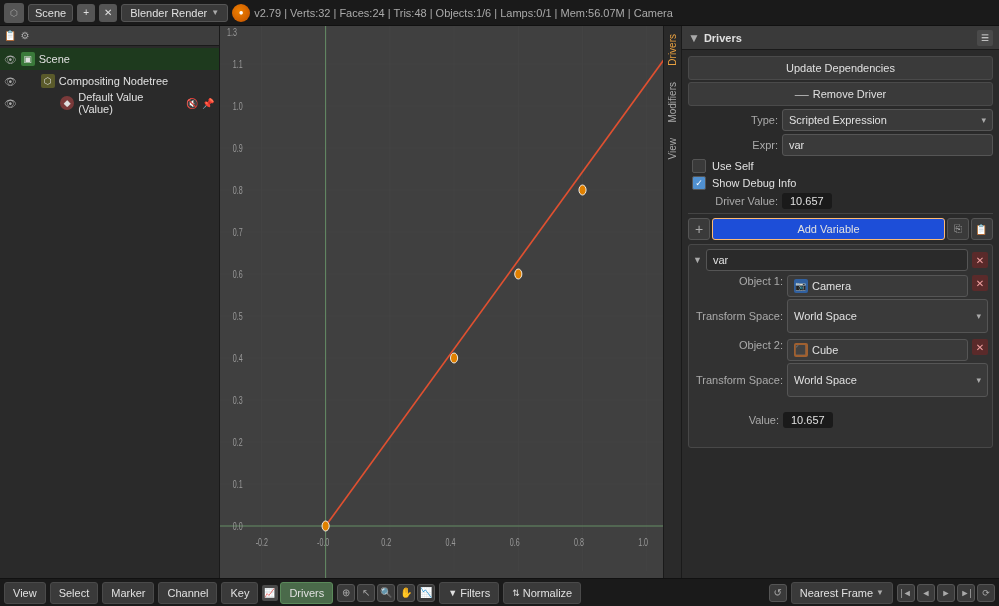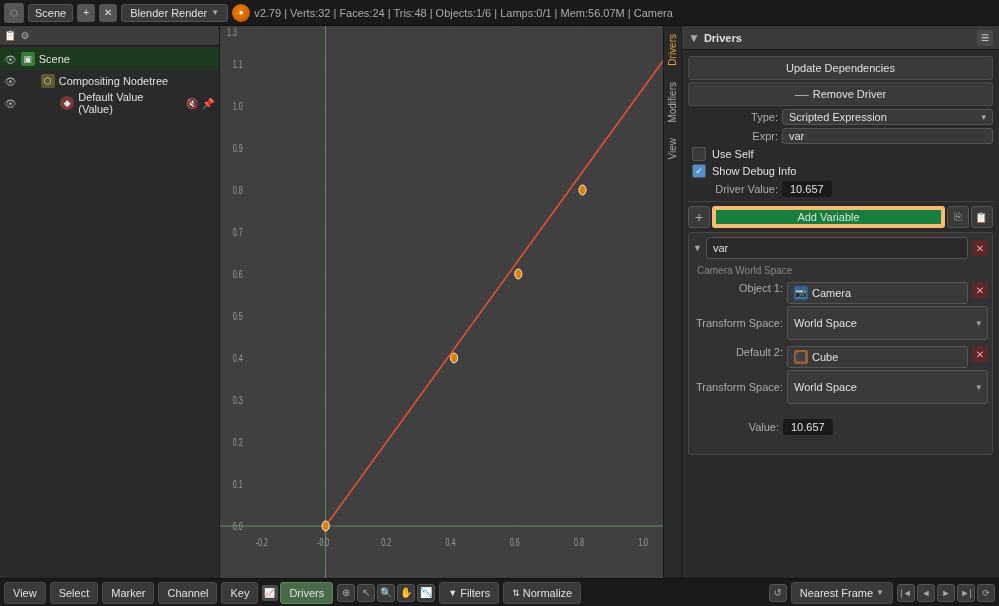--- a/index.html
+++ b/index.html
@@ -181,21 +181,21 @@
       gap: 4px;
     }
     .form-label {
       width: 90px;
       color: #aaa;
       font-size: 11px;
       text-align: right;
     }
     .form-field {
       flex: 1;
-      height: 16px;
+      height: 22px;
       background: #3a3a3a;
       border: 1px solid #555;
       border-radius: 3px;
       padding: 0 6px;
       color: #e0e0e0;
       font-size: 11px;
       display: flex; align-items: center; justify-content: space-between;
     }
     .dropdown-arrow { color: #aaa; font-size: 9px; }
 
@@ -247,22 +247,22 @@
       background: #3a3a3a;
       border: 1px solid #555;
       border-radius: 3px;
       display: flex; align-items: center; justify-content: center;
       font-size: 14px; color: #aaa;
       cursor: pointer;
     }
     .add-var-btn {
       flex: 1;
       height: 22px;
-      background: #15803d;
-      border: 4px solid #fdba74;
+      background: #1d4ed8;
+      border: 1px solid #fdba74;
       border-radius: 3px;
       display: flex; align-items: center; justify-content: center;
       font-size: 11px; color: #e0e0e0;
       cursor: pointer;
     }
     .icon-btns {
       display: flex; gap: 2px;
     }
     .small-icon-btn {
       width: 22px; height: 22px;
@@ -619,41 +619,40 @@
         </div>
       </div>
 
       <div class="var-block">
         <div class="var-header">
           <span class="var-expand">▼</span>
           <div class="var-name-field">var</div>
           <div class="var-close">✕</div>
         </div>
 
-        <div style="font-size:10px;color:#888;padding:2px 0 4px 4px;">Camera World Space</div>
 
         <div class="obj-row">
           <span class="obj-label">Object 1:</span>
           <div class="obj-field">
             <span class="obj-icon camera-icon-bg">📷</span>
             <span>Camera</span>
           </div>
           <div class="obj-close">✕</div>
         </div>
 
         <div class="transform-row">
           <span class="transform-label">Transform Space:</span>
           <div class="transform-field">
             <span>World Space</span>
             <span class="dropdown-arrow">▾</span>
           </div>
         </div>
 
         <div class="obj-row">
-          <span class="obj-label">Default 2:</span>
+          <span class="obj-label">Object 2:</span>
           <div class="obj-field">
             <span class="obj-icon cube-icon-bg">⬛</span>
             <span>Cube</span>
           </div>
           <div class="obj-close">✕</div>
         </div>
 
         <div class="transform-row">
           <span class="transform-label">Transform Space:</span>
           <div class="transform-field">

